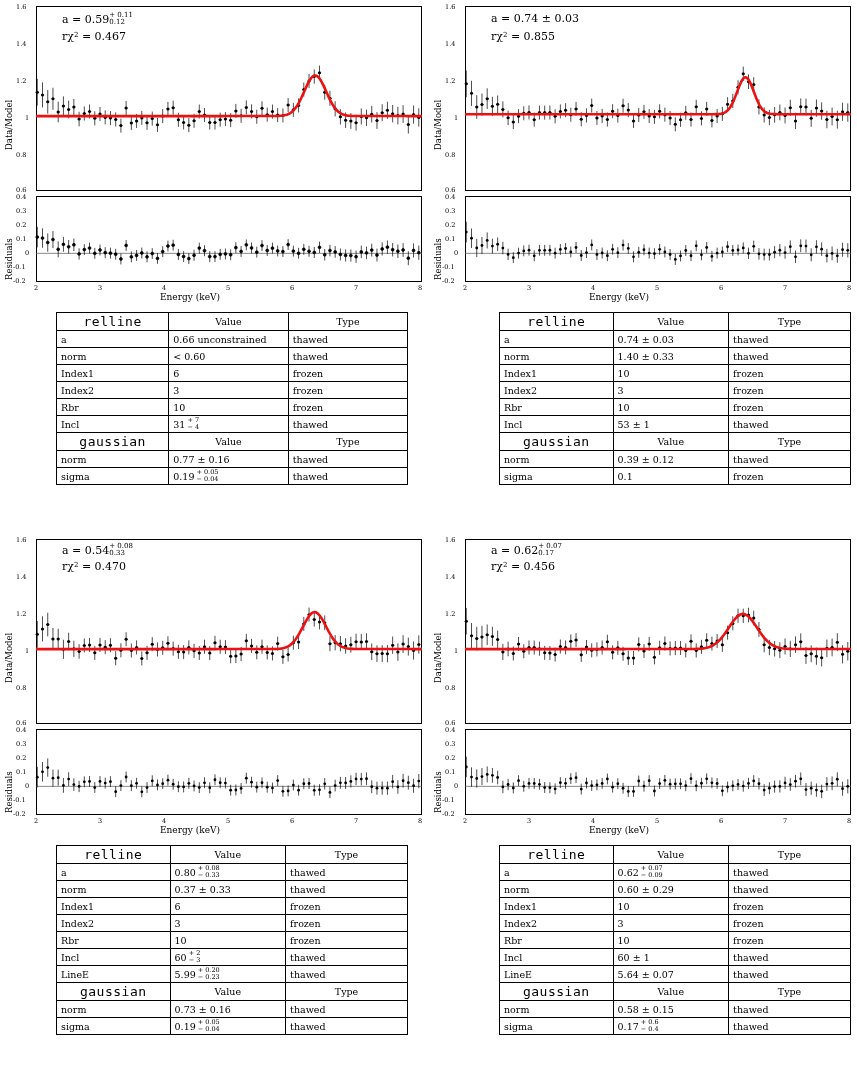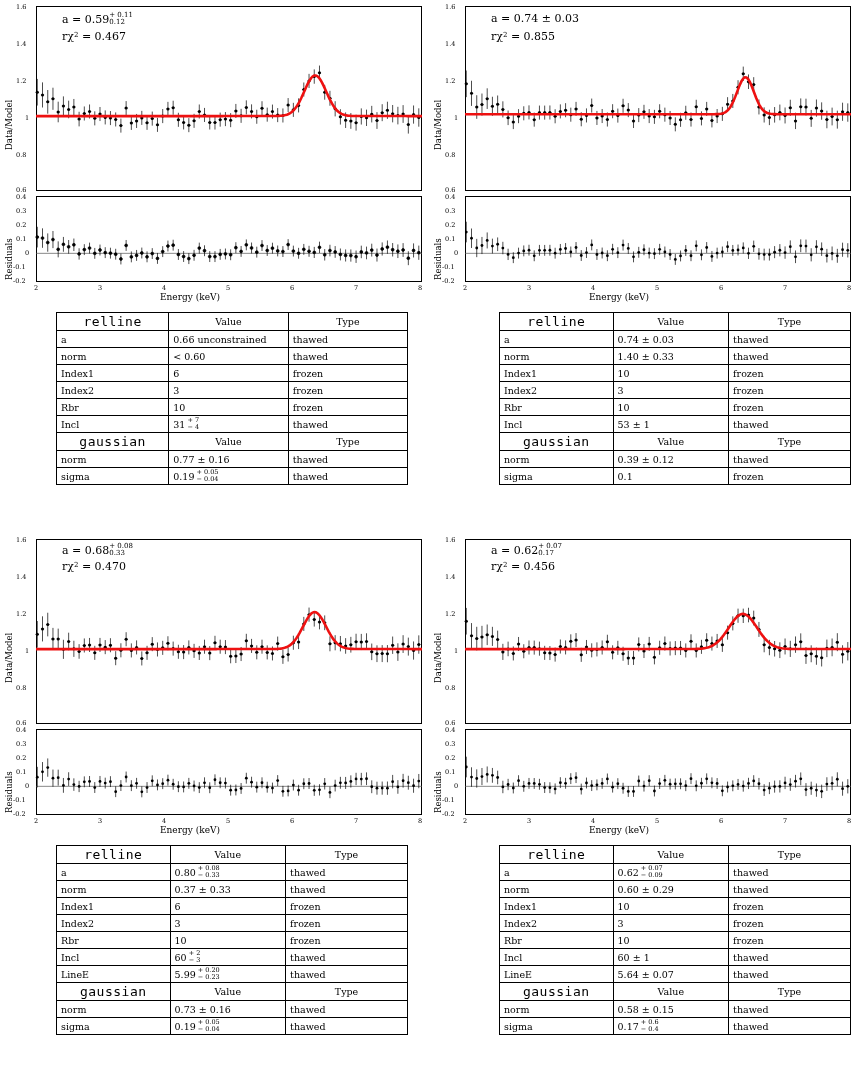--- a/index.html
+++ b/index.html
@@ -1028,21 +1028,21 @@
     <div class="ticklabel" style="left:98px;top:284px;">3</div>
     <div class="ticklabel" style="left:162px;top:284px;">4</div>
     <div class="ticklabel" style="left:226px;top:284px;">5</div>
     <div class="ticklabel" style="left:290px;top:284px;">6</div>
     <div class="ticklabel" style="left:354px;top:284px;">7</div>
     <div class="ticklabel" style="left:418px;top:284px;">8</div>
 
     <div class="xaxis-title" style="left:160px;top:292px;">Energy (keV)</div>
 
     <div class="annot" style="left:62px;top:10px;">
-      <span>a = 0.68</span><span class="pm-stack"><span>+ 0.08</span><br><span>0.33</span></span>
+      <span>a = 0.54</span><span class="pm-stack"><span>+ 0.08</span><br><span>0.33</span></span>
     </div>
     <div class="annot" style="left:62px;top:27px;">
       <span>rχ</span><span class="sup">2</span>
       <span>= 0.470</span>
     </div>
 
     <svg class="plot" width="428" height="300">
         <g id="bl-top">
           <line x1="36" x2="422" y1="253.33333333333334" y2="253.33333333333334" stroke="#555" stroke-width="0.7"></line>
           <line x1="37.28666666666667" x2="37.28666666666667" y1="114.65496653545326" y2="88.01496653545324" stroke="#000" stroke-width="0.7"></line>

